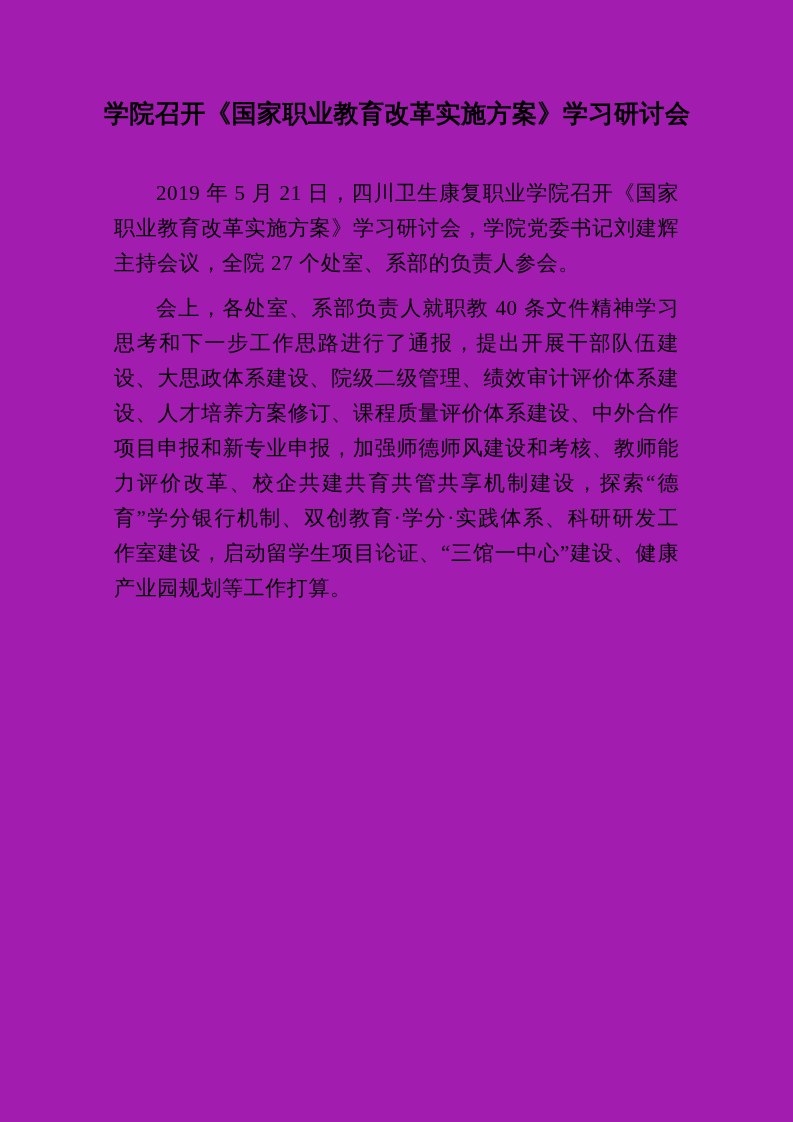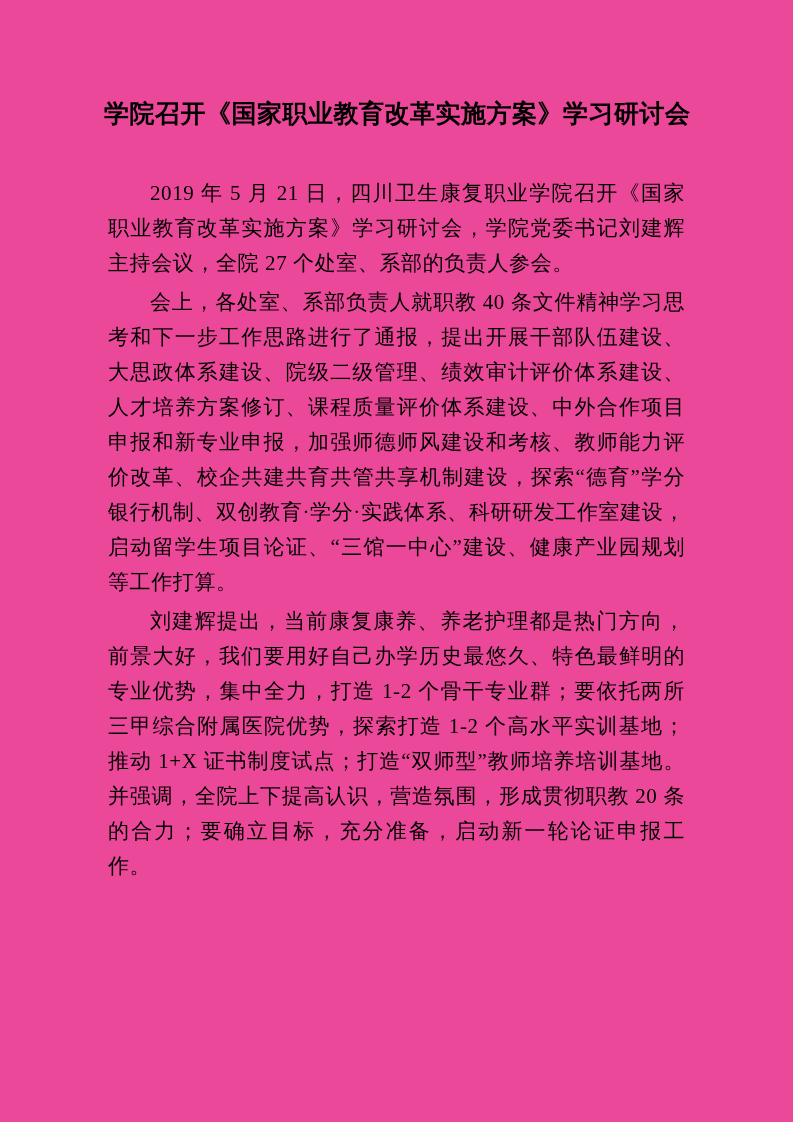--- a/index.html
+++ b/index.html
@@ -5,21 +5,21 @@
   html, body {
     margin: 0;
     padding: 0;
     background: #ffffff;
   }
   .page {
     position: relative;
     width: 793px;
     height: 1122px;
     margin: 0 auto;
-    background: #ec4899;
+    background: #a21caf;
     box-sizing: border-box;
     padding: 96px 104px 0 104px;
     overflow: hidden;
   }
   .doc-title {
     margin: 0 0 46px 0;
     font-family: "Liberation Sans", "DejaVu Sans", sans-serif;
     font-weight: 700;
     font-size: 25px;
     line-height: 34px;
@@ -28,31 +28,30 @@
     letter-spacing: 0.5px;
     white-space: nowrap;
   }
   .doc-body {
     font-family: "Liberation Serif", "DejaVu Serif", serif;
     font-size: 21px;
     line-height: 35px;
     color: #000000;
   }
   .doc-body p {
-    margin: 4px;
+    margin: 10px;
     text-indent: 2em;
     text-align: justify;
     text-justify: inter-character;
     letter-spacing: 0.6px;
     word-break: break-all;
   }
 </style>
 </head>
 <body>
 
 <div class="page">
   <h1 class="doc-title">学院召开《国家职业教育改革实施方案》学习研讨会</h1>
   <div class="doc-body">
     <p>2019 年 5 月 21 日，四川卫生康复职业学院召开《国家职业教育改革实施方案》学习研讨会，学院党委书记刘建辉主持会议，全院 27 个处室、系部的负责人参会。</p>
     <p>会上，各处室、系部负责人就职教 40 条文件精神学习思考和下一步工作思路进行了通报，提出开展干部队伍建设、大思政体系建设、院级二级管理、绩效审计评价体系建设、人才培养方案修订、课程质量评价体系建设、中外合作项目申报和新专业申报，加强师德师风建设和考核、教师能力评价改革、校企共建共育共管共享机制建设，探索“德育”学分银行机制、双创教育·学分·实践体系、科研研发工作室建设，启动留学生项目论证、“三馆一中心”建设、健康产业园规划等工作打算。</p>
-    <p>刘建辉提出，当前康复康养、养老护理都是热门方向，前景大好，我们要用好自己办学历史最悠久、特色最鲜明的专业优势，集中全力，打造 1-2 个骨干专业群；要依托两所三甲综合附属医院优势，探索打造 1-2 个高水平实训基地；推动 1+X 证书制度试点；打造“双师型”教师培养培训基地。并强调，全院上下提高认识，营造氛围，形成贯彻职教 20 条的合力；要确立目标，充分准备，启动新一轮论证申报工作。</p>
   </div>
 </div>
 
 </body></html>

